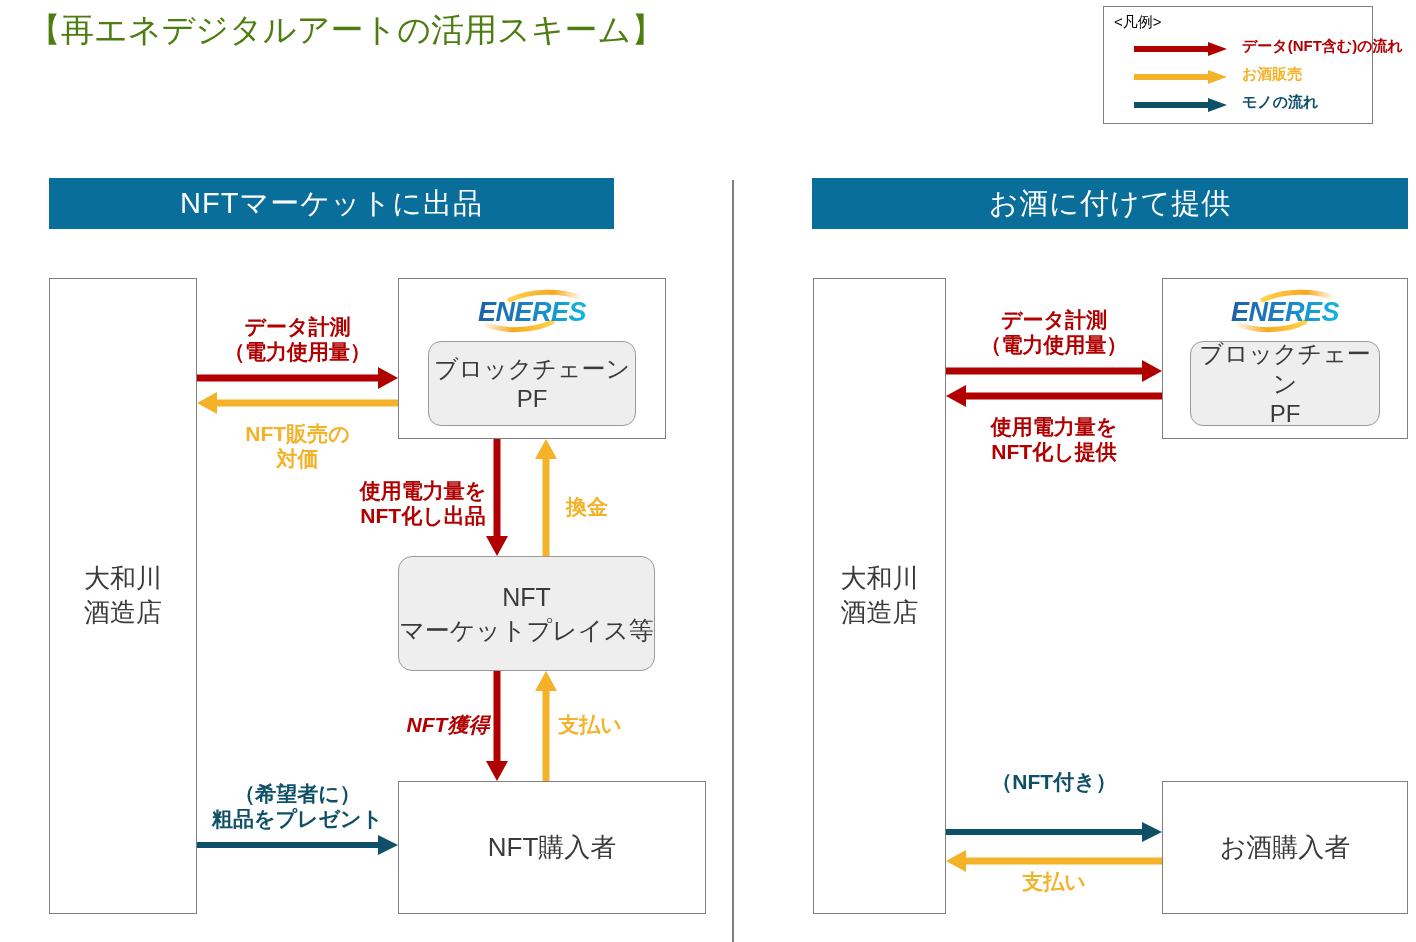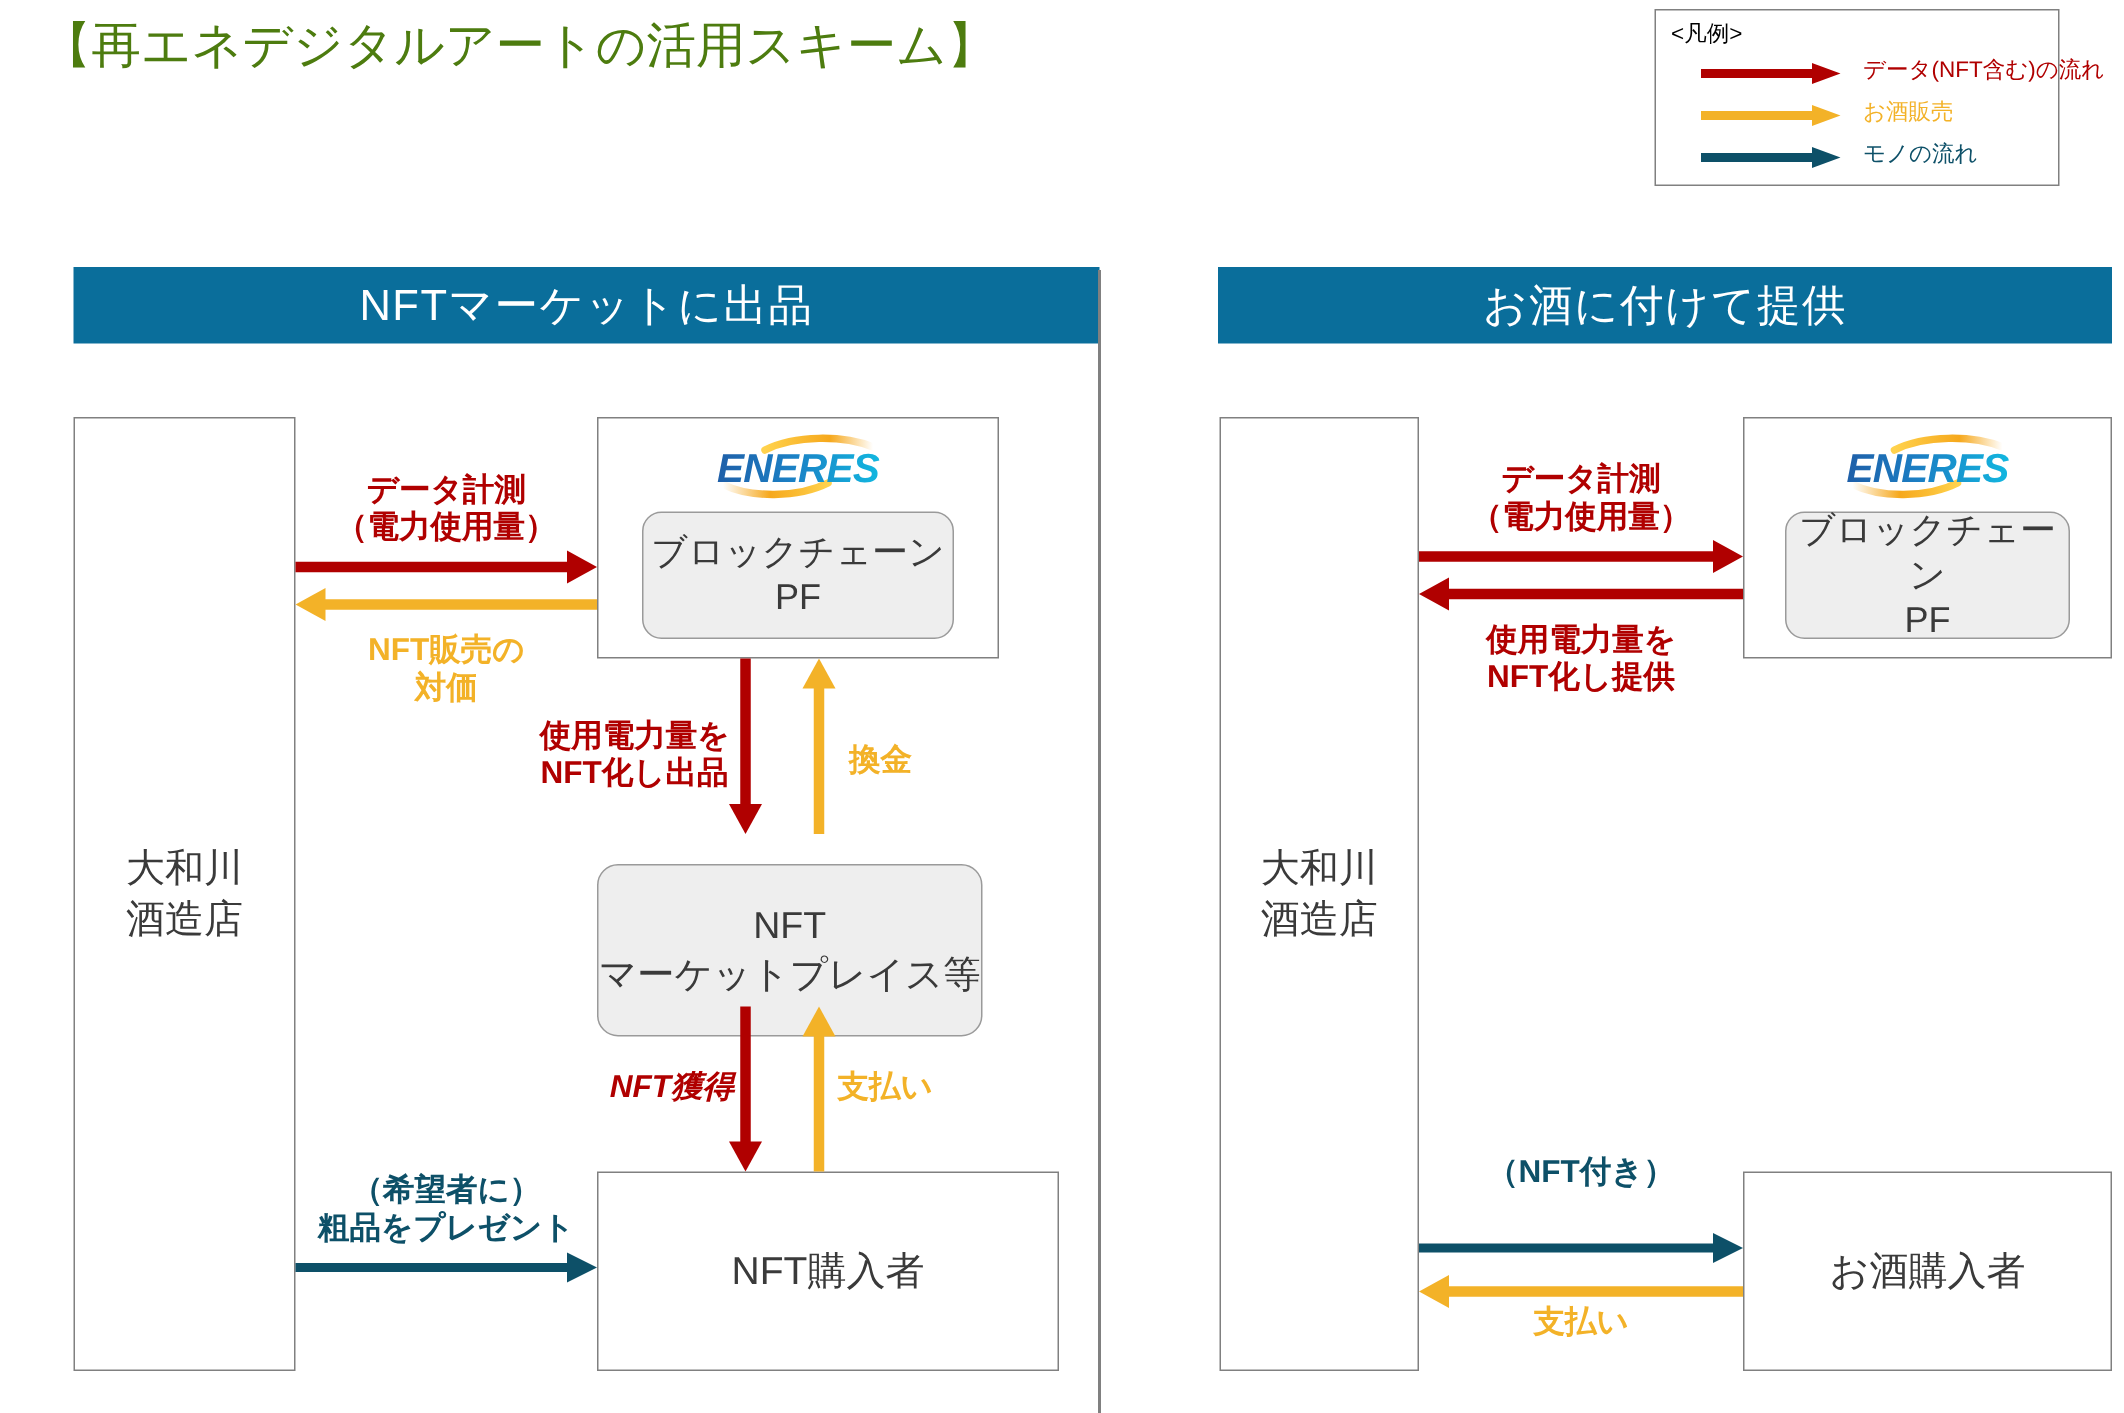--- a/index.html
+++ b/index.html
@@ -35,34 +35,34 @@
     font-size:15px; color:#000;
     white-space:nowrap;
   }
   .legend-row{
     position:absolute;
     left:28px;
     height:22px;
   }
   .legend-row .lbl{
     position:absolute; left:110px; top:-2px;
-    font-size:15px; white-space:nowrap; font-weight:400;
+    font-size:15px; white-space:nowrap; font-weight:700;
   }
   .legend-row svg{position:absolute;left:0;top:2px;}
 
   
   .panel-header{
     height:51px;
     background:#0a6e9b;
     color:#ffffff;
     display:flex;align-items:center;justify-content:center;
     font-size:29px;
     letter-spacing:1px;
   }
-  #header-left{left:49px; top:178px; width:684px;}
+  #header-left{left:49px; top:178px; width:565px;}
   #header-right{left:812px; top:178px; width:596px;}
 
   
   .box{
     border:1px solid #808080;
     background:#ffffff;
     box-sizing:border-box;
     display:flex;align-items:center;justify-content:center;
     text-align:center;
     font-size:26px;
@@ -103,21 +103,21 @@
     background:#eeeeee;
     border-radius:13px;
     display:flex;align-items:center;justify-content:center;
     text-align:center;
     font-size:24px;
     color:#3a3a3a;
     line-height:1.25;
   }
 
   
-  #marketplace{left:398px; top:556px; width:257px; height:115px;margin-top:20px;}
+  #marketplace{left:398px; top:556px; width:257px; height:115px;}
 
   
   #nft-buyer{left:398px; top:781px; width:308px; height:133px;}
   #sake-buyer{left:1162px; top:781px; width:246px; height:133px;}
 
   
   #divider{
     left:732px; top:180px; width:2px; height:762px;
     background:#808080;
   }

